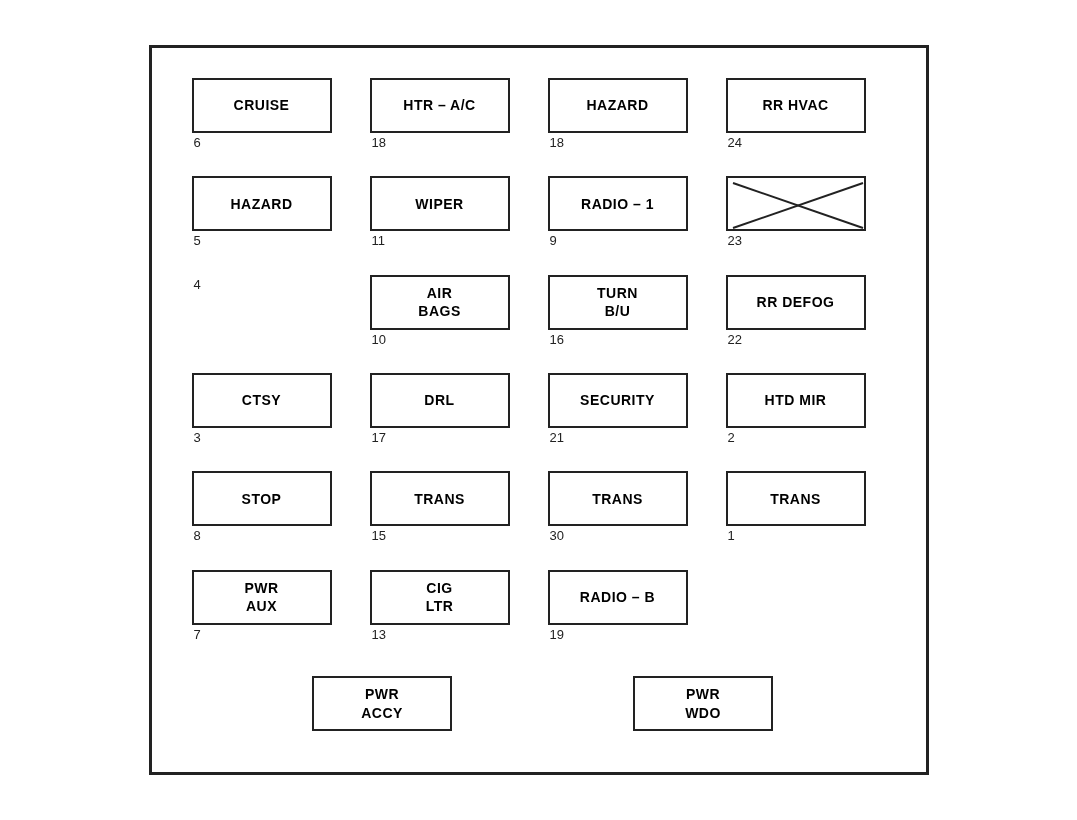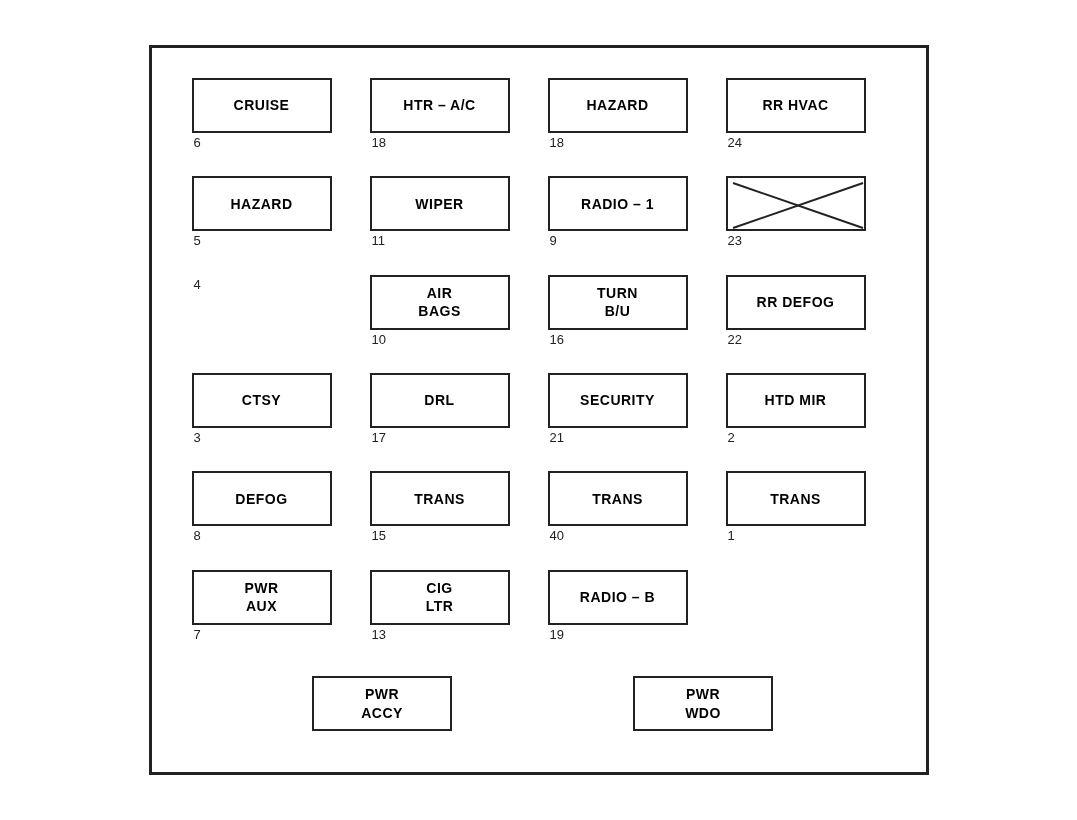--- a/index.html
+++ b/index.html
@@ -154,30 +154,30 @@
       </div>
       <div class="cell">
         <div class="fuse-box">SECURITY</div>
         <span class="fuse-number">21</span>
       </div>
       <div class="cell">
         <div class="fuse-box">HTD MIR</div>
         <span class="fuse-number">2</span>
       </div>
       <div class="cell">
-        <div class="fuse-box">DEFOG</div>
+        <div class="fuse-box">STOP</div>
         <span class="fuse-number">8</span>
       </div>
       <div class="cell">
         <div class="fuse-box">TRANS</div>
         <span class="fuse-number">15</span>
       </div>
       <div class="cell">
         <div class="fuse-box">TRANS</div>
-        <span class="fuse-number">40</span>
+        <span class="fuse-number">30</span>
       </div>
       <div class="cell">
         <div class="fuse-box">TRANS</div>
         <span class="fuse-number">1</span>
       </div>
       <div class="cell">
         <div class="fuse-box">PWR<br>AUX</div>
         <span class="fuse-number">7</span>
       </div>
       <div class="cell">

